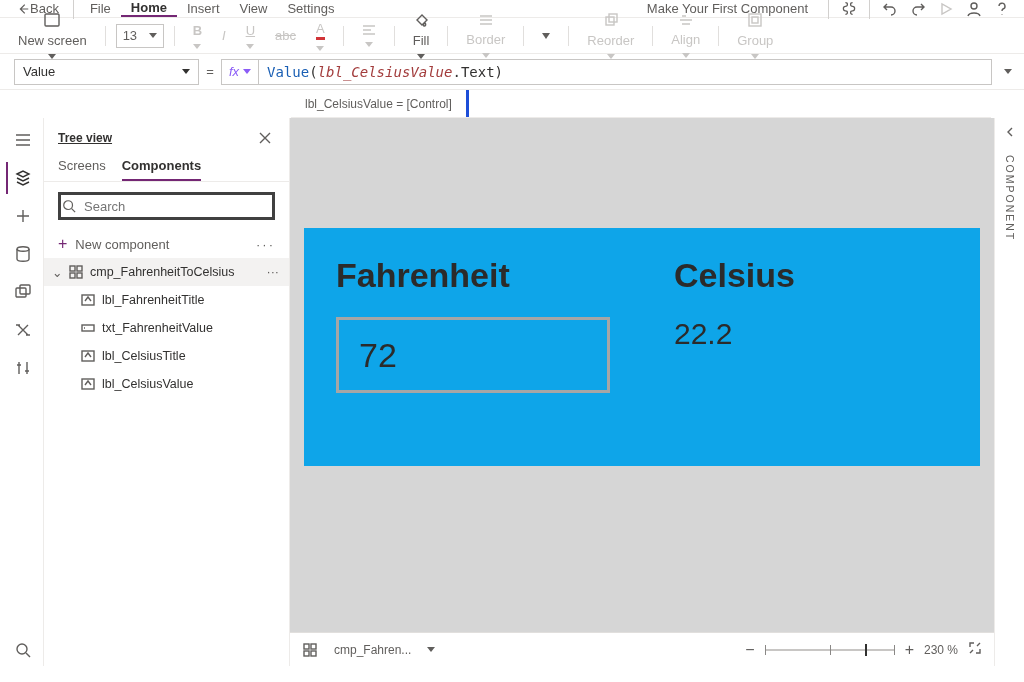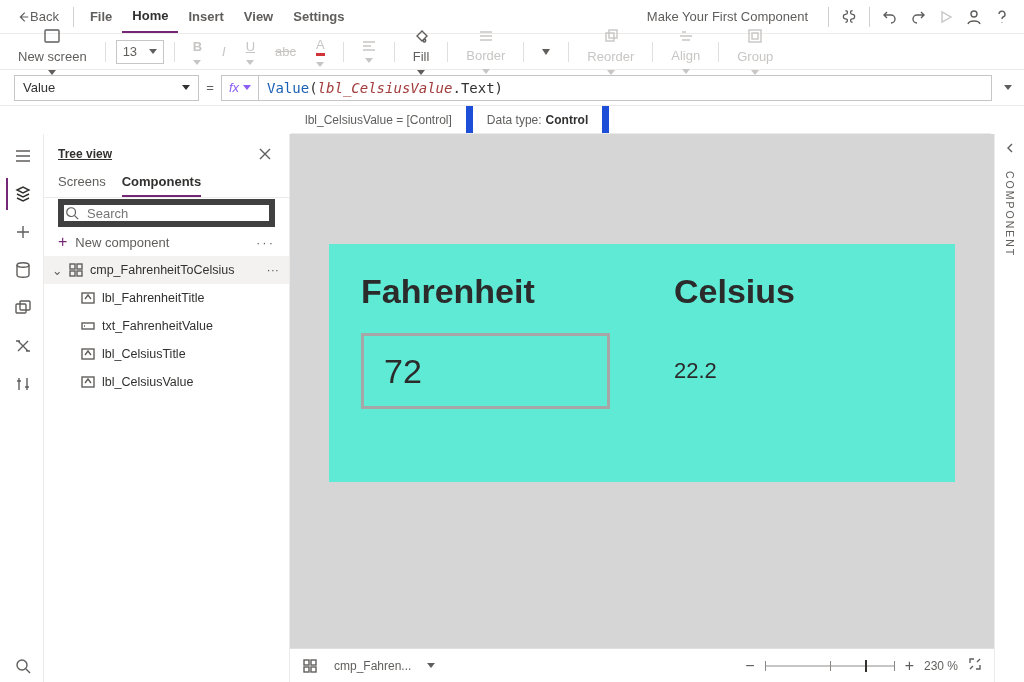--- a/index.html
+++ b/index.html
@@ -10,26 +10,26 @@
     background: #fff;
     width: 1024px;
     height: 682px;
     overflow: hidden;
     position: relative;
   }
   
   .menubar {
     display: flex;
     align-items: center;
-    height: 34px;
+    height: 18px;
     padding: 0 8px;
     border-bottom: 1px solid #edebe9;
   }
   .menubar .back { display:flex; align-items:center; color:#605e5c; padding:0 8px; cursor:pointer; }
-  .menubar .mi { padding: 0 10px; color:#605e5c; cursor:pointer; height:100%; display:flex; align-items:center;font-weight:bold; }
+  .menubar .mi { padding: 0 10px; color:#605e5c; cursor:pointer; height:100%; display:flex; align-items:center; }
   .menubar .mi.active { color:#323130; border-bottom: 2px solid #742774; font-weight:600; }
   .menubar .spacer { flex:1; }
   .menubar .title { color:#605e5c; padding:0 14px; }
   .menubar .vsep { width:1px; height:20px; background:#d2d0ce; margin:0 6px; }
   .icon-btn { width:28px; height:28px; display:flex; align-items:center; justify-content:center; color:#605e5c; cursor:pointer; }
   .icon-btn.disabled { color:#c8c6c4; cursor:default; }
   
   .ribbon {
     display:flex; align-items:center; height:36px; padding:0 10px;
     border-bottom:1px solid #edebe9; gap:4px;
@@ -44,55 +44,55 @@
   .prop-dd { width:185px; height:26px; border:1px solid #c8c6c4; margin-left:14px; display:flex; align-items:center; justify-content:space-between; padding:0 8px;}
   .eq { width:22px; text-align:center; color:#605e5c; }
   .fx-box { width:38px; height:26px; border:1px solid #c8c6c4; display:flex; align-items:center; justify-content:center; gap:4px; font-style:italic; color:#8b5cf6;}
   .formula-input { flex:1; height:26px; border:1px solid #c8c6c4; border-left:none; display:flex; align-items:center; padding:0 8px; font-family:Consolas,monospace; font-size:14px; }
   .fx-func { color:#1a5fb4; }
   .fx-ident { color:#a33d3d; font-style:italic; }
   .fx-text { color:#323130; }
   .expand-v { width:32px; display:flex; align-items:center; justify-content:center; color:#605e5c; cursor:pointer; }
   
   .formula-info { display:flex; align-items:center; height:28px; border-bottom:1px solid #edebe9; margin-left:291px; width:700px; font-size:12px; color:#605e5c; }
-  .formula-info .cell { padding:0 14px; border-right:7px solid #1d4ed8; height:100%; display:flex; align-items:center; gap:4px;}
+  .formula-info .cell { padding:0 14px; border-right:3px solid #1d4ed8; height:100%; display:flex; align-items:center; gap:4px;}
   .strong { font-weight:600; color:#323130; }
   
   .main { display:flex; height: calc(682px - 34px - 36px - 36px - 28px); }
   .leftrail { width:44px; border-right:1px solid #edebe9; display:flex; flex-direction:column; align-items:center; padding-top:6px; gap:6px; }
   .leftrail .rail-btn { width:32px; height:32px; display:flex; align-items:center; justify-content:center; color:#605e5c; cursor:pointer; border-left:2px solid transparent;}
   .leftrail .rail-btn.active { border-left:2px solid #742774; color:#323130; }
   .leftrail .rail-btn svg { width:18px; height:18px; }
   
   .treepanel { width:246px; border-right:1px solid #edebe9; display:flex; flex-direction:column; }
   .treepanel .hdr { display:flex; align-items:center; justify-content:space-between; padding:10px 14px 0 14px; }
   .treepanel .hdr h2 { font-size:12px; font-weight:600;text-decoration:underline; }
   .treepanel .tabs { display:flex; gap:16px; padding:10px 14px 0 14px; border-bottom:1px solid #edebe9;}
   .treepanel .tab { padding-bottom:6px; color:#605e5c; cursor:pointer; }
   .treepanel .tab.active { color:#323130; font-weight:600; border-bottom:2px solid #742774; }
-  .treepanel .search { margin:1px 14px; height:28px; border:6px solid #404040; display:flex; align-items:center; padding:0 1px; gap:8px; color:#605e5c;}
+  .treepanel .search { margin:10px 14px; height:28px; border:3px solid #404040; display:flex; align-items:center; padding:0 1px; gap:8px; color:#605e5c;}
   .treepanel .search input { border:none; outline:none; flex:1; font-size:13px; }
   .treepanel .newcomp { display:flex; align-items:center; justify-content:space-between; padding:6px 14px; color:#605e5c; cursor:pointer;}
   .treepanel .newcomp .left { display:flex; align-items:center; gap:8px; }
   .plus-purple { color:#742774; font-size:16px; line-height:1;}
   .tree-list { font-size:12.5px; }
   .tree-row { display:flex; align-items:center; height:28px; padding-left:8px; gap:6px; cursor:pointer; }
   .tree-row.selected { background:#f3f2f1; }
   .tree-row .ellips { margin-left:auto; margin-right:10px; color:#605e5c; }
   .tree-row.child { padding-left:36px; }
   .tree-row .twisty { width:10px; text-align:center; color:#605e5c;}
   .ctl-icon { width:16px; height:16px; display:flex; align-items:center; justify-content:center; color:#605e5c;}
   
   .canvas-area { flex:1; background:#d6d6d6; position:relative; display:flex; flex-direction:column; }
   .canvas-stage { flex:1; display:flex; align-items:flex-start; justify-content:center; padding-top:110px;}
-  .component-box { width:626px; height:238px; background:#5eead4; display:flex; }
+  .component-box { width:676px; height:238px; background:#0ea5e9; display:flex; }
   .col { flex:1; padding:28px 32px; display:flex; flex-direction:column; }
   .col h1 { font-size:34px; font-weight:600; color:#2b2b2b; margin-bottom:22px; }
   .inputbox { border:3px solid #a6a6a6; height:76px; display:flex; align-items:center; padding:0 20px; font-size:34px; color:#2b2b2b; }
-  .outval { font-size:22px; color:#2b2b2b; height:76px; display:flex; align-items:center; }
+  .outval { font-size:30px; color:#2b2b2b; height:76px; display:flex; align-items:flex-start; }
   
   .canvas-bottom { height:34px; background:#fff; border-top:1px solid #e1dfdd; display:flex; align-items:center; padding:0 12px; gap:10px; color:#605e5c; font-size:12px;}
   .canvas-bottom .breadc { display:flex; align-items:center; gap:16px; }
   .canvas-bottom .spacer { flex:1; }
   .zoom-track { width:130px; height:2px; background:#c8c6c4; position:relative; }
   .zoom-track .tick { position:absolute; top:-4px; width:1px; height:10px; background:#8a8886;}
   .zoom-track .thumb { position:absolute; top:-5px; width:2px; height:12px; background:#323130;}
   
   .rightrail { width:30px; border-left:1px solid #edebe9; display:flex; flex-direction:column; align-items:center; padding-top:8px; gap:14px; }
   .rightrail .chev { color:#605e5c; cursor:pointer; }
@@ -266,24 +266,20 @@
       <span class="fx-ident">lbl_CelsiusValue</span>
       <span class="fx-text">.Text)</span>
   </div>
   <div class="expand-v">
       <span class="caret"></span>
     </div>
 </div>
 
 <div class="formula-info">
   <div class="cell">lbl_CelsiusValue  =  [Control]</div>
-  <div class="cell">
-    <span>Data type:</span>
-    <span class="strong">Control</span>
-  </div>
 </div>
 
 <div class="main">
 
   <div class="leftrail">
     <div class="rail-btn">
         <svg viewBox="0 0 18 18">
           <path d="M2 4h14M2 9h14M2 14h14"></path>
         </svg>
       </div>

